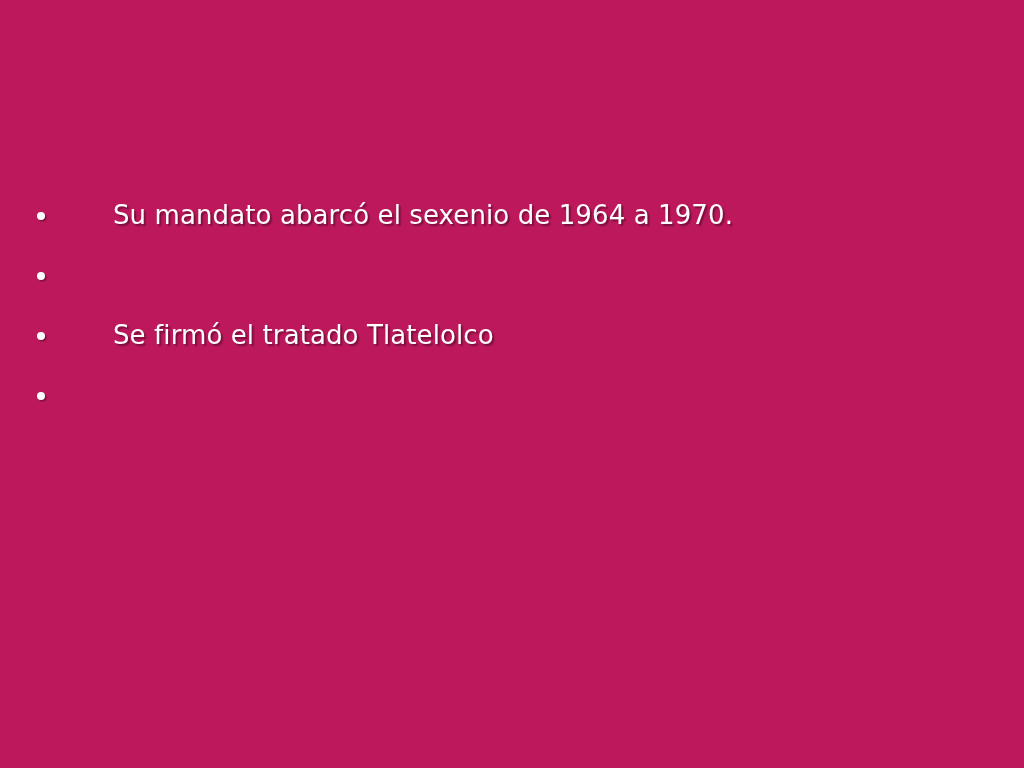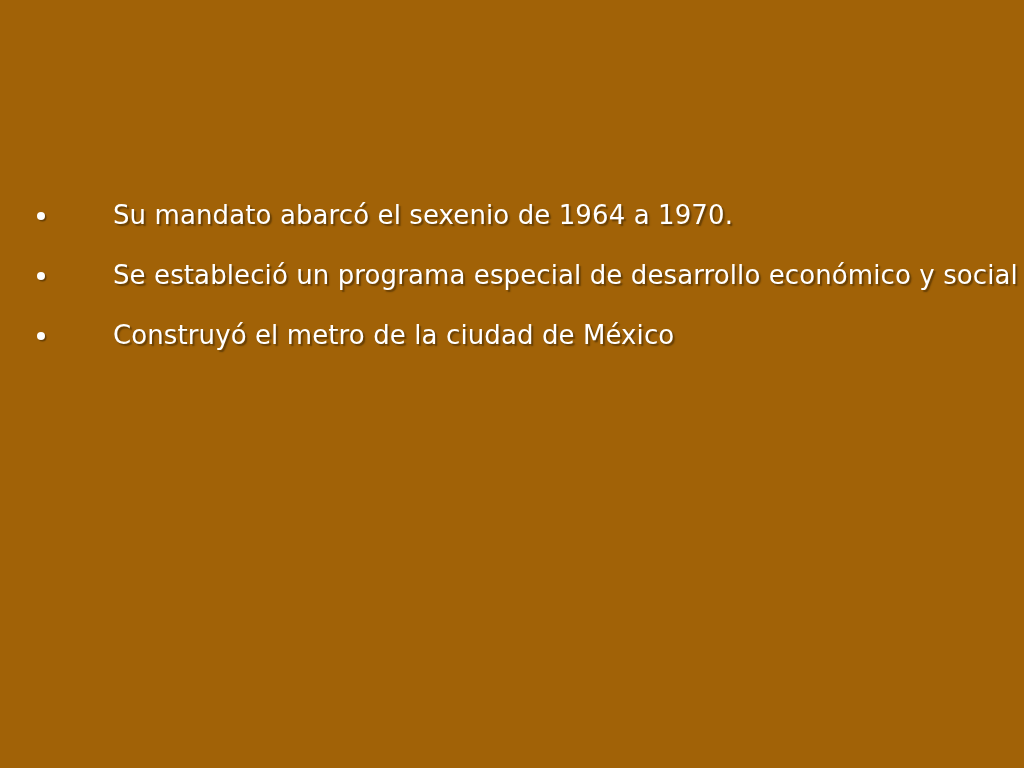--- a/index.html
+++ b/index.html
@@ -13,21 +13,21 @@
     height: 768px;
     overflow: hidden;
     background: #06608c;
     font-family: "DejaVu Sans", sans-serif;
   }
 
   .slide {
     position: relative;
     width: 1024px;
     height: 768px;
-    background: #a16207;
+    background: #be185d;
     box-sizing: border-box;
   }
 
   .content-body {
     position: absolute;
     left: 0;
     top: 186px;
     width: 1024px;
   }
 
@@ -77,26 +77,28 @@
   <div class="content-body">
     <ul class="bullet-list">
 
       <li class="bullet-item">
         <span class="bullet-marker"></span>
         <span class="bullet-text">Su mandato abarcó el sexenio de 1964 a 1970.</span>
       </li>
 
       <li class="bullet-item">
         <span class="bullet-marker"></span>
-        <span class="bullet-text">Se estableció un programa especial de desarrollo económico y social</span>
       </li>
-
 
 
       <li class="bullet-item">
         <span class="bullet-marker"></span>
-        <span class="bullet-text">Construyó el metro de la ciudad de México</span>
+        <span class="bullet-text">Se firmó el tratado Tlatelolco</span>
+      </li>
+
+      <li class="bullet-item">
+        <span class="bullet-marker"></span>
       </li>
 
     </ul>
   </div>
 
 </div>
 
 </body></html>

